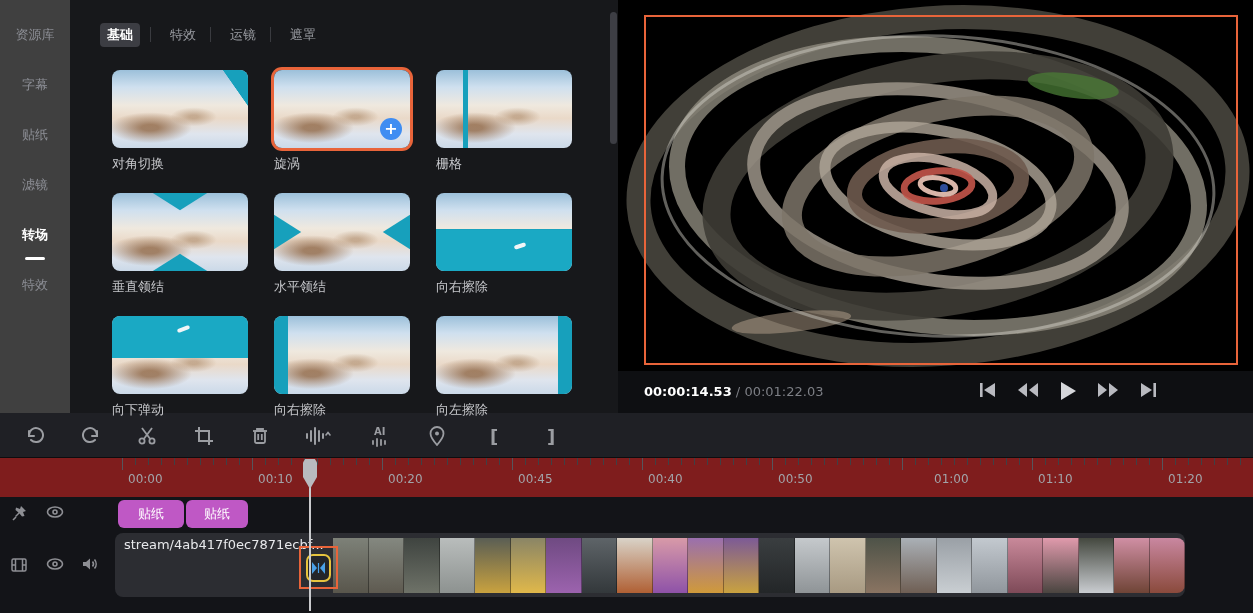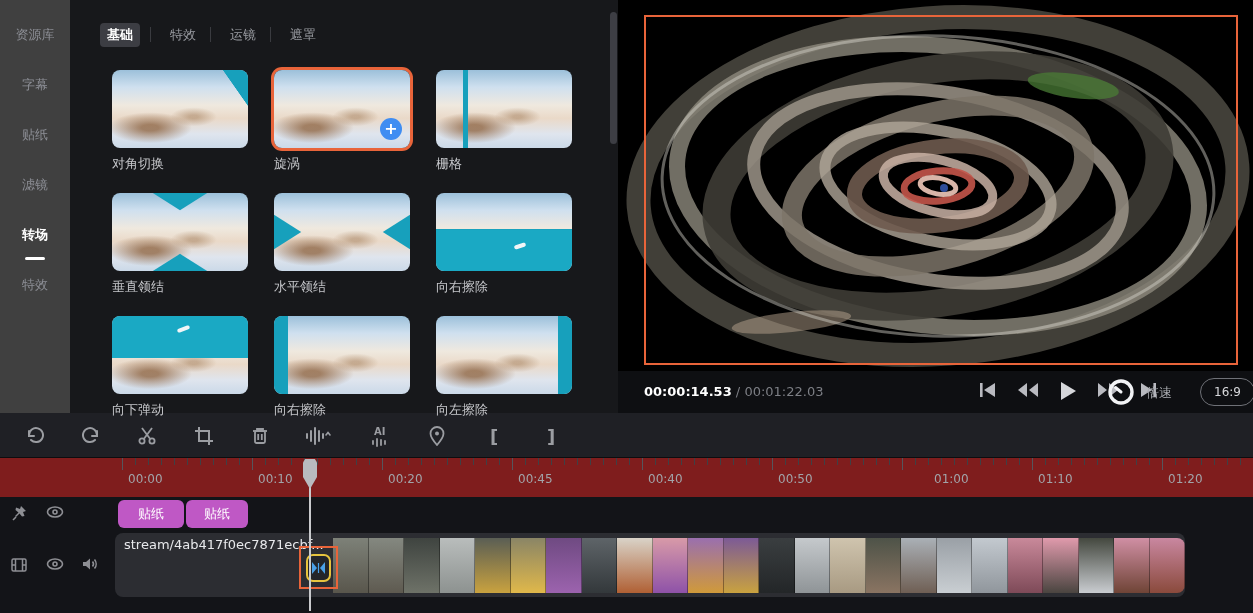--- a/index.html
+++ b/index.html
@@ -222,30 +222,20 @@
             <polygon points="11,1 11,15 20,8" fill="#b9bac0"></polygon>
           </svg>
       </div>
       <div class="transport" style="left:517px">
         <svg width="18" height="16" viewBox="0 0 18 16">
             <polygon points="2,1 2,15 13,8" fill="#b9bac0"></polygon>
             <rect x="14.4" y="1" width="2.6" height="14" fill="#b9bac0"></rect>
           </svg>
       </div>
 
-      <div id="right-controls">
-        <div id="speed-icon">
-          <svg width="26" height="26" viewBox="0 0 26 26">
-            <circle cx="13" cy="13" r="11" fill="none" stroke="#f2f3f5" stroke-width="3.4"></circle>
-            <line x1="13" y1="13" x2="7.5" y2="8.5" stroke="#f2f3f5" stroke-width="3" stroke-linecap="round"></line>
-          </svg>
-        </div>
-        <span id="speed-label">倍速</span>
-        <span id="ratio-pill">16:9</span>
-      </div>
     </div>
   </section>
 
   <div id="toolbar">
     <div class="tool" style="left:20px">
       <svg width="20" height="18" viewBox="0 0 20 18" fill="none" stroke="#9b9da2" stroke-width="2" stroke-linecap="round">
           <path d="M4 4 L4 9 L9 9"></path>
           <path d="M4 8 A7 7 0 1 1 6 13"></path>
         </svg>
     </div>

